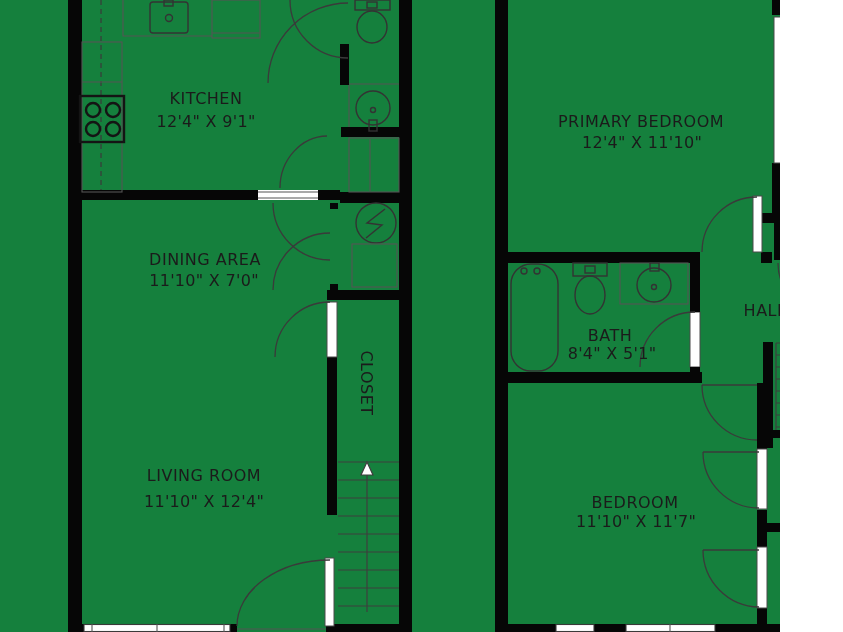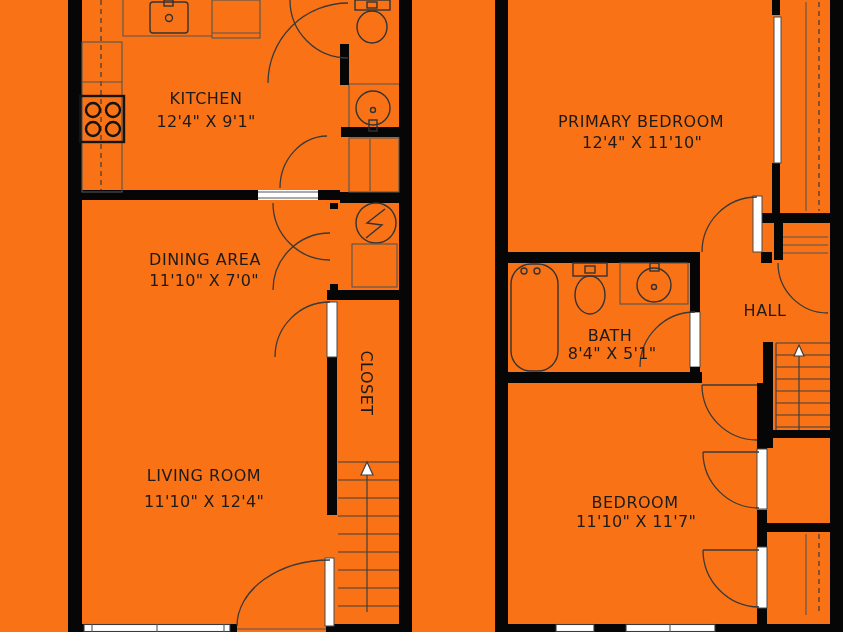--- a/index.html
+++ b/index.html
@@ -1,16 +1,16 @@
 <!DOCTYPE html>
 <html><head>
 <meta charset="utf-8">
 <style>
   html,body{margin:0;padding:0;background:#ffffff;}
-  .canvas{position:relative;width:843px;height:632px;background:#f97316;overflow:hidden;}
+  .canvas{position:relative;width:780px;height:632px;background:#15803d;overflow:hidden;}
   svg{display:block;}
   .room-name{font-family:"DejaVu Sans","Liberation Sans",sans-serif;font-size:16px;letter-spacing:.5px;fill:#1b1b1b;}
   .room-dims{font-family:"DejaVu Sans","Liberation Sans",sans-serif;font-size:16px;letter-spacing:.3px;fill:#1b1b1b;}
   .wall{fill:#060606;stroke:none;}
   .fix{fill:none;stroke:#333;stroke-width:1.4;}
   .fixthin{fill:none;stroke:#555;stroke-width:1.1;}
   .door{fill:none;stroke:#3a3a3a;stroke-width:1.3;}
   .slot{fill:#ffffff;stroke:#4a4a4a;stroke-width:1;}
   .open{fill:#ffffff;stroke:none;}
   .dash{fill:none;stroke:#3a3a3a;stroke-width:1.2;stroke-dasharray:5 4;}

